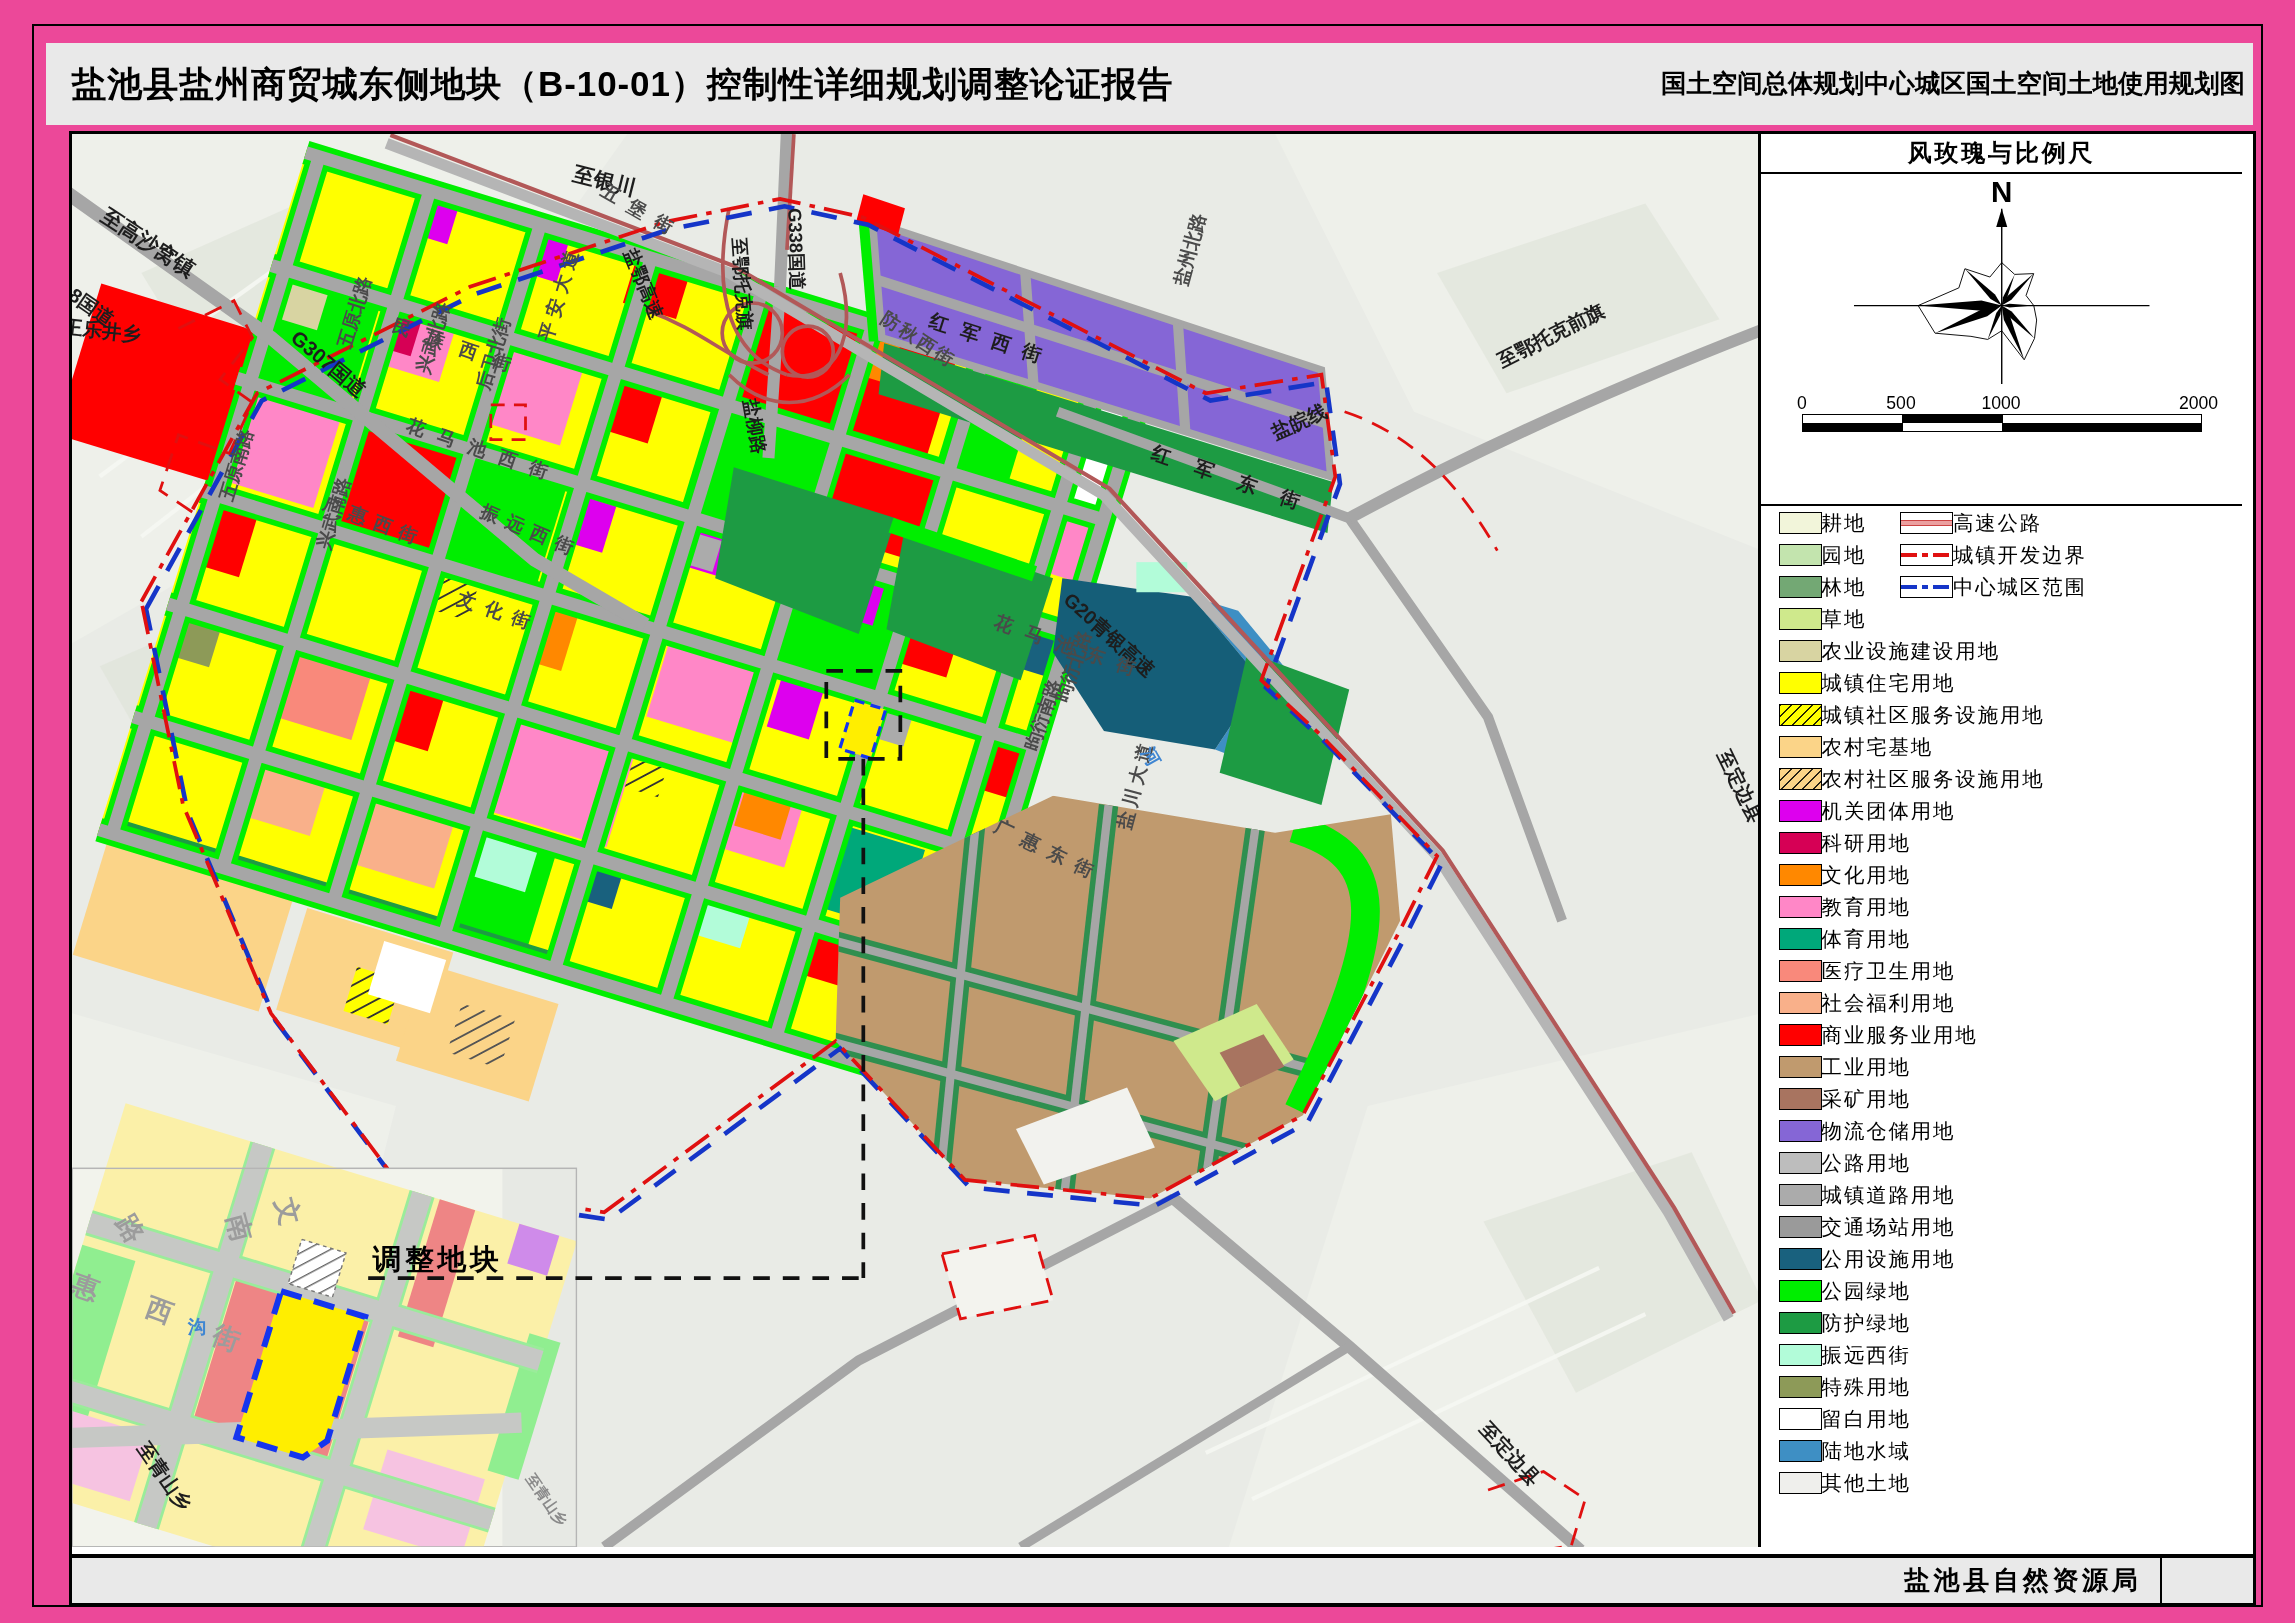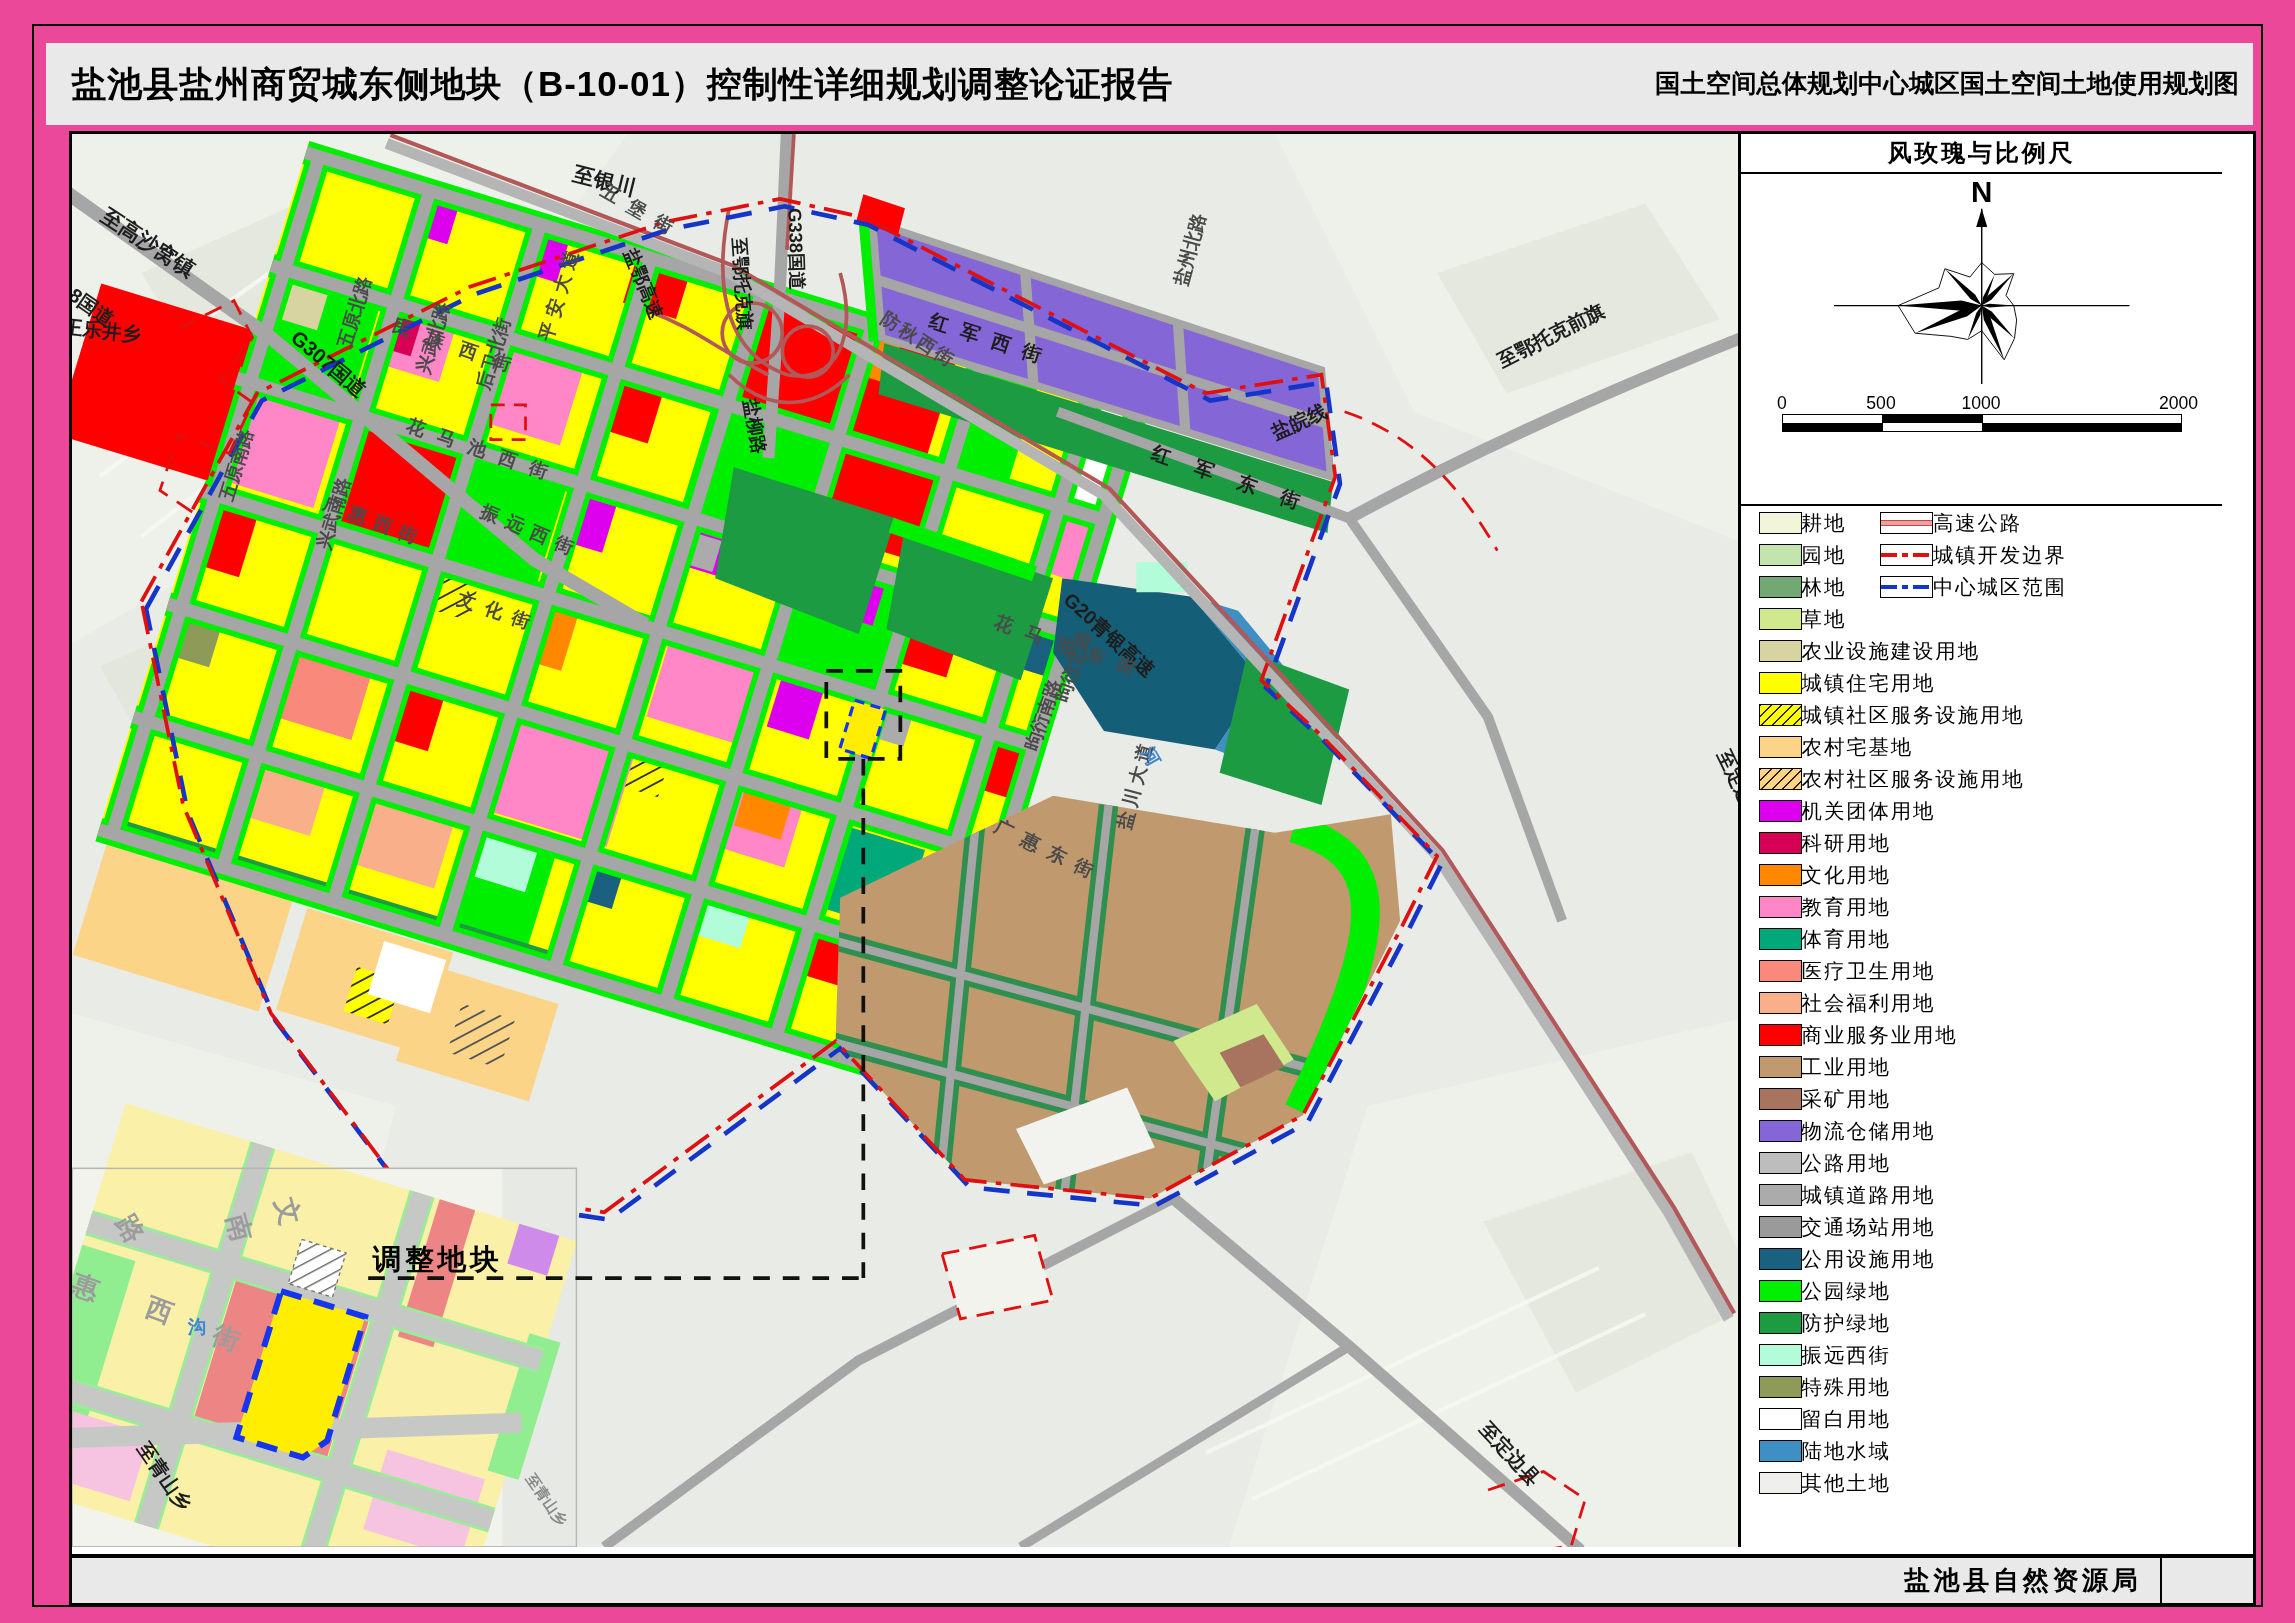--- a/index.html
+++ b/index.html
@@ -2,24 +2,24 @@
 <html style="font-size:7.4px"><head>
 <meta charset="utf-8">
 <style>
   html,body{margin:0;padding:0;background:#ffffff;}
   .sheet{position:relative;width:2295px;height:1623px;background:#ec4899;overflow:hidden;
          font-family:"Liberation Sans",sans-serif;color:#000;}
   .outer-border{position:absolute;left:32px;top:24px;width:2227px;height:1579px;border:2.8px solid #000;}
   .header-band{position:absolute;left:46px;top:43px;width:2207px;height:82px;background:#e9e9e9;
                display:flex;align-items:center;justify-content:space-between;}
   .title-left{font-size:35px;font-weight:bold;letter-spacing:0.9px;padding-left:25.4px;white-space:nowrap;}
-  .title-right{font-size:25.4px;font-weight:bold;padding-right:14px;white-space:nowrap;}
+  .title-right{font-size:25.4px;font-weight:bold;padding-right:8px;white-space:nowrap;}
   .frame{position:absolute;left:69px;top:131px;width:2181px;height:1420px;border:3.7px solid #000;background:#fff;}
   .map-area{position:absolute;left:0;top:0;width:1690px;height:1413px;overflow:hidden;background:#e9ebe6;}
-  .side-panel{position:absolute;right:0;top:0;width:484px;height:1413px;border-left:3.2px solid #000;background:#fff;padding-left:28px;}
+  .side-panel{position:absolute;right:8px;top:0;width:484px;height:1413px;border-left:3.2px solid #000;background:#fff;}
   .wind-box{position:absolute;left:0;top:0;width:481px;height:370px;border-bottom:2.8px solid #000;}
   .wind-title{height:38px;border-bottom:2.3px solid #000;display:flex;align-items:center;justify-content:center;
               font-size:24px;font-weight:bold;letter-spacing:2.8px;}
   .legend-box{position:absolute;left:0;top:373px;width:481px;bottom:0;}
   .legend-title{height:60px;display:flex;align-items:center;justify-content:center;
                 font-size:33px;font-weight:bold;letter-spacing:32px;text-indent:32px;}
   .legend-body{position:relative;padding-left:17.6px;}
   .legend-row{display:flex;align-items:center;height:32px;}
   .swatch{width:41px;height:19.4px;border:1.4px solid #000;flex:0 0 auto;}
   .swatch.hatch{background-image:repeating-linear-gradient(135deg,rgba(0,0,0,.85) 0 1.4px,transparent 1.4px 7.4px);}

